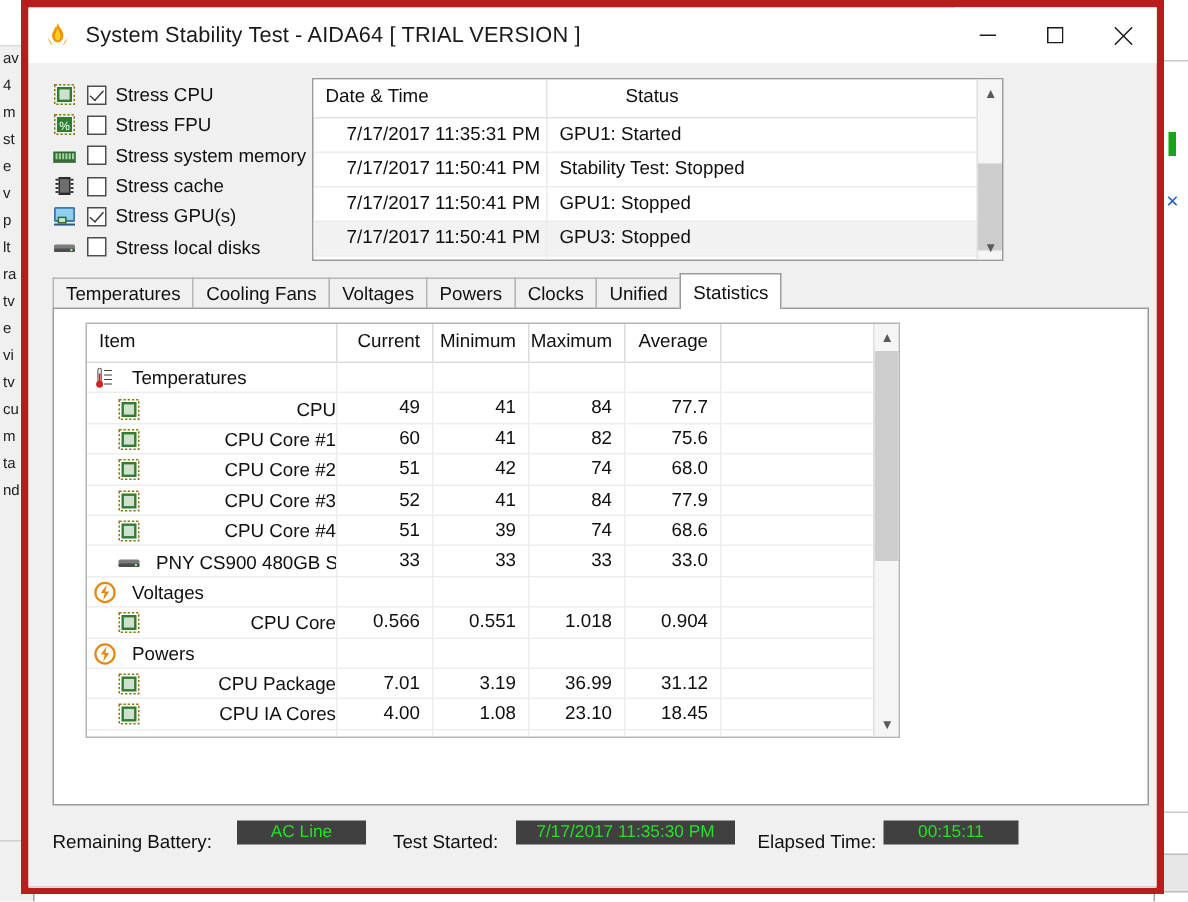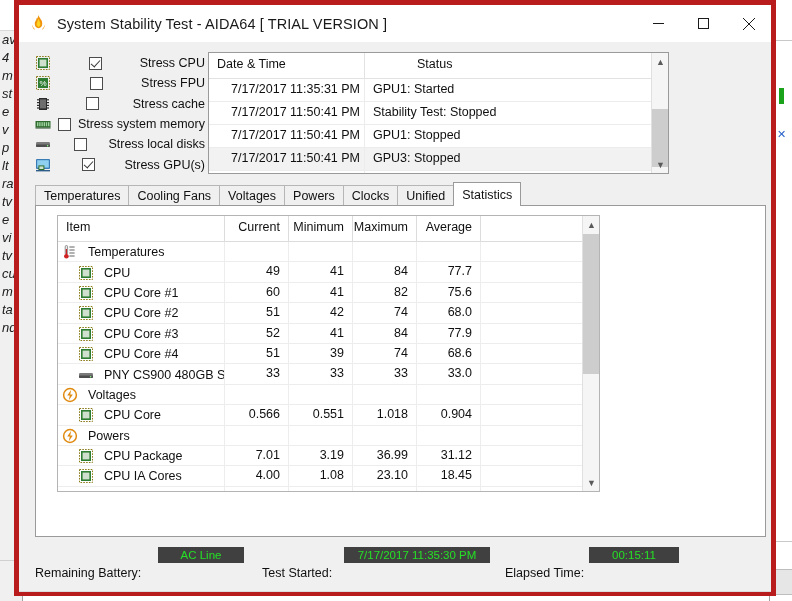--- a/index.html
+++ b/index.html
@@ -12,22 +12,22 @@
   #root { position: relative; width: 792px; height: 601px; }
 
   
   .bg-left {
     position: absolute; left: 0; top: 0; width: 22px; height: 601px;
     background: #f0f0f0; border-right: 1px solid #a0a0a0;
     overflow: hidden;
   }
   .bg-left .bg-title { height: 30px; background: #ffffff; border-bottom: 1px solid #d9d9d9; }
   .bg-left .bg-tree {
-    font-size: 13px; color: #202020; line-height: 18px;
-    padding-left: 2px; white-space: nowrap; overflow: hidden; font-style: italic;
+    font-size: 10px; color: #202020; line-height: 18px;
+    padding-left: 2px; white-space: nowrap; overflow: hidden;
   }
   .bg-left .bg-tree div { height: 18px; overflow: hidden; }
   .bg-left .bg-strip { position:absolute; left:0; bottom:0; width:22px; height:40px; background:#f0f0f0; border-top:1px solid #d0d0d0;}
   .bg-right {
     position: absolute; right: 0; top: 0; width: 22px; height: 601px;
     background: #ffffff; border-left: 1px solid #a0a0a0; overflow: hidden;
   }
   .bg-right .r-close { position:absolute; left:-6px; top:6px; font-size:15px; color:#333; }
   .bg-right .r-panel { position:absolute; left:2px; top:40px; width:20px; height:500px; background:#ffffff; border:1px solid #c8c8c8; }
   .bg-right .r-green { position:absolute; left:9px; top:88px; width:5px; height:16px; background:#1aa21a; }
@@ -68,21 +68,21 @@
     background: #f0f0f0;
   }
 
   
   .top-area { position:absolute; left: 0; top: 0; width: 100%; height: 140px; }
 
   .stress-list {
     position: absolute; left: 16px; top: 11px; width: 170px;
   }
   .stress-row {
-    display: flex; align-items: center; height: 20.3px; justify-content: space-between;
+    display: flex; align-items: center; height: 20.3px;
   }
   .dev-icon { width: 16px; height: 16px; margin-right: 7px; flex: none; position: relative; }
   .cb {
     width: 13px; height: 13px; border: 1px solid #4c4c4c; background: #ffffff;
     margin-right: 6px; flex: none; position: relative; box-sizing: border-box;
   }
   .cb.checked::after {
     content: ""; position: absolute; left: 3px; top: 0px;
     width: 4px; height: 8px; border: solid #3a3a3a; border-width: 0 1.6px 1.6px 0;
     transform: rotate(42deg);
@@ -158,25 +158,25 @@
   .grid-row { display:flex; height: 19.4px; border-bottom: 1px solid #ededed; }
   .grid-row .gc {
     font-size: 12.5px; color:#101010; box-sizing: border-box;
     border-right: 1px solid #ededed; padding-top: 1px; white-space: nowrap; overflow:hidden;
   }
   .gc.item { width: 167px; padding-left: 4px; display:flex; align-items:center; }
   .gc.num  { width: 64px; text-align: right; padding-right: 8px; padding-top: 2px; }
   .gc.tail { flex: 1; border-right: none; }
   .gc.item .lbl { margin-left: 3px; }
   .gc.item.lvl1 { padding-left: 4px; }
-  .gc.item.lvl2 { padding-left: 20px; }
+  .gc.item.lvl2 { padding-left: 20px; justify-content: space-between; }
 
   
   .statusline { position: absolute; left: 16px; top: 505px; width: 731px; height: 30px; }
-  .stat-label { position:absolute; font-size: 12.5px; color:#101010; top: 7px; white-space:nowrap;margin-top:12px;}
+  .stat-label { position:absolute; font-size: 12.5px; color:#101010; top: 7px; white-space:nowrap;}
   .lcd {
     position:absolute; top: 0; height: 16px; background:#404040;
     color:#25e025; font-size: 11.5px; display:flex; align-items:center; justify-content:center;
     font-family: "Liberation Sans", sans-serif;
   }
 
   
   .btnbar { position: absolute; left: 0; top: 549px; width: 100%; height: 46px; border-top: 1px solid #dcdcdc; }
   .btn {
     position: absolute; top: 9px; height: 27px;
@@ -274,71 +274,71 @@
               <span class="dev-icon"><svg width="16" height="16" viewBox="0 0 16 16">
                   <rect x="1.5" y="1.5" width="13" height="13" fill="none" stroke="#8a7a18" stroke-width="1" stroke-dasharray="1.6 1.2"></rect>
                   <rect x="3" y="3" width="10" height="10" fill="#2e7d32"></rect>
                   <text x="8" y="11.4" font-size="8" fill="#ffffff" text-anchor="middle" font-family="Liberation Sans, sans-serif">%</text>
                 </svg></span>
               <span class="cb"></span>
               <span class="stress-label">Stress FPU</span>
             </div>
             <div class="stress-row">
               <span class="dev-icon"><svg width="16" height="16" viewBox="0 0 16 16">
+                  <rect x="0.5" y="5" width="15" height="6.5" fill="#2f6b2f"></rect>
+                  <g fill="#9fd39f">
+                    <rect x="2" y="6.2" width="1.4" height="4"></rect>
+                    <rect x="4.2" y="6.2" width="1.4" height="4"></rect>
+                    <rect x="6.4" y="6.2" width="1.4" height="4"></rect>
+                    <rect x="8.6" y="6.2" width="1.4" height="4"></rect>
+                    <rect x="10.8" y="6.2" width="1.4" height="4"></rect>
+                    <rect x="13" y="6.2" width="1.4" height="4"></rect>
+                  </g>
+                  <rect x="0.5" y="11.5" width="15" height="1" fill="#1e4a1e"></rect>
+                </svg></span>
+              <span class="cb"></span>
+              <span class="stress-label">Stress system memory</span>
+            </div>
+            <div class="stress-row">
+              <span class="dev-icon"><svg width="16" height="16" viewBox="0 0 16 16">
                   <rect x="4" y="2" width="8" height="12" fill="#2b2b2b"></rect>
                   <rect x="5" y="3.4" width="6" height="9" fill="#6e6e6e"></rect>
                   <g fill="#2b2b2b">
                     <rect x="2" y="3.2" width="2" height="1.2"></rect>
                     <rect x="2" y="6" width="2" height="1.2"></rect>
                     <rect x="2" y="8.8" width="2" height="1.2"></rect>
                     <rect x="2" y="11.4" width="2" height="1.2"></rect>
                     <rect x="12" y="3.2" width="2" height="1.2"></rect>
                     <rect x="12" y="6" width="2" height="1.2"></rect>
                     <rect x="12" y="8.8" width="2" height="1.2"></rect>
                     <rect x="12" y="11.4" width="2" height="1.2"></rect>
                   </g>
                 </svg></span>
               <span class="cb"></span>
               <span class="stress-label">Stress cache</span>
             </div>
             <div class="stress-row">
               <span class="dev-icon"><svg width="16" height="16" viewBox="0 0 16 16">
-                  <rect x="0.5" y="5" width="15" height="6.5" fill="#2f6b2f"></rect>
-                  <g fill="#9fd39f">
-                    <rect x="2" y="6.2" width="1.4" height="4"></rect>
-                    <rect x="4.2" y="6.2" width="1.4" height="4"></rect>
-                    <rect x="6.4" y="6.2" width="1.4" height="4"></rect>
-                    <rect x="8.6" y="6.2" width="1.4" height="4"></rect>
-                    <rect x="10.8" y="6.2" width="1.4" height="4"></rect>
-                    <rect x="13" y="6.2" width="1.4" height="4"></rect>
-                  </g>
-                  <rect x="0.5" y="11.5" width="15" height="1" fill="#1e4a1e"></rect>
+                  <rect x="1" y="2" width="14" height="10" rx="1" fill="#3a7ab5"></rect>
+                  <rect x="2.2" y="3.2" width="11.6" height="7.4" fill="#8fd0f0"></rect>
+                  <rect x="3.4" y="8.4" width="6" height="4.6" fill="#2b6f2b"></rect>
+                  <rect x="4.4" y="9.4" width="4" height="2.6" fill="#cfe0cf"></rect>
+                  <rect x="1" y="13" width="14" height="1.4" fill="#2f5d8a"></rect>
                 </svg></span>
-              <span class="cb"></span>
-              <span class="stress-label">Stress system memory</span>
+              <span class="cb checked"></span>
+              <span class="stress-label">Stress GPU(s)</span>
             </div>
             <div class="stress-row">
               <span class="dev-icon"><svg width="16" height="16" viewBox="0 0 16 16">
                   <rect x="1" y="6" width="14" height="5" rx="1.2" fill="#7b7b7b"></rect>
                   <rect x="1" y="8.6" width="14" height="2.4" rx="1" fill="#4d4d4d"></rect>
                   <circle cx="12.6" cy="9.7" r="0.8" fill="#8aff8a"></circle>
                 </svg></span>
               <span class="cb"></span>
               <span class="stress-label">Stress local disks</span>
-            </div>
-            <div class="stress-row">
-              <span class="dev-icon"><svg width="16" height="16" viewBox="0 0 16 16">
-                  <rect x="1" y="2" width="14" height="10" rx="1" fill="#3a7ab5"></rect>
-                  <rect x="2.2" y="3.2" width="11.6" height="7.4" fill="#8fd0f0"></rect>
-                  <rect x="3.4" y="8.4" width="6" height="4.6" fill="#2b6f2b"></rect>
-                  <rect x="4.4" y="9.4" width="4" height="2.6" fill="#cfe0cf"></rect>
-                  <rect x="1" y="13" width="14" height="1.4" fill="#2f5d8a"></rect>
-                </svg></span>
-              <span class="cb checked"></span>
-              <span class="stress-label">Stress GPU(s)</span>
             </div>
           </div>
 
         <div class="log-box">
           <div class="log-header">
             <div class="col log-col-dt">Date &amp; Time</div>
             <div class="col log-col-st">Status</div>
           </div>
           <div id="log-rows">
               <div class="log-row">

